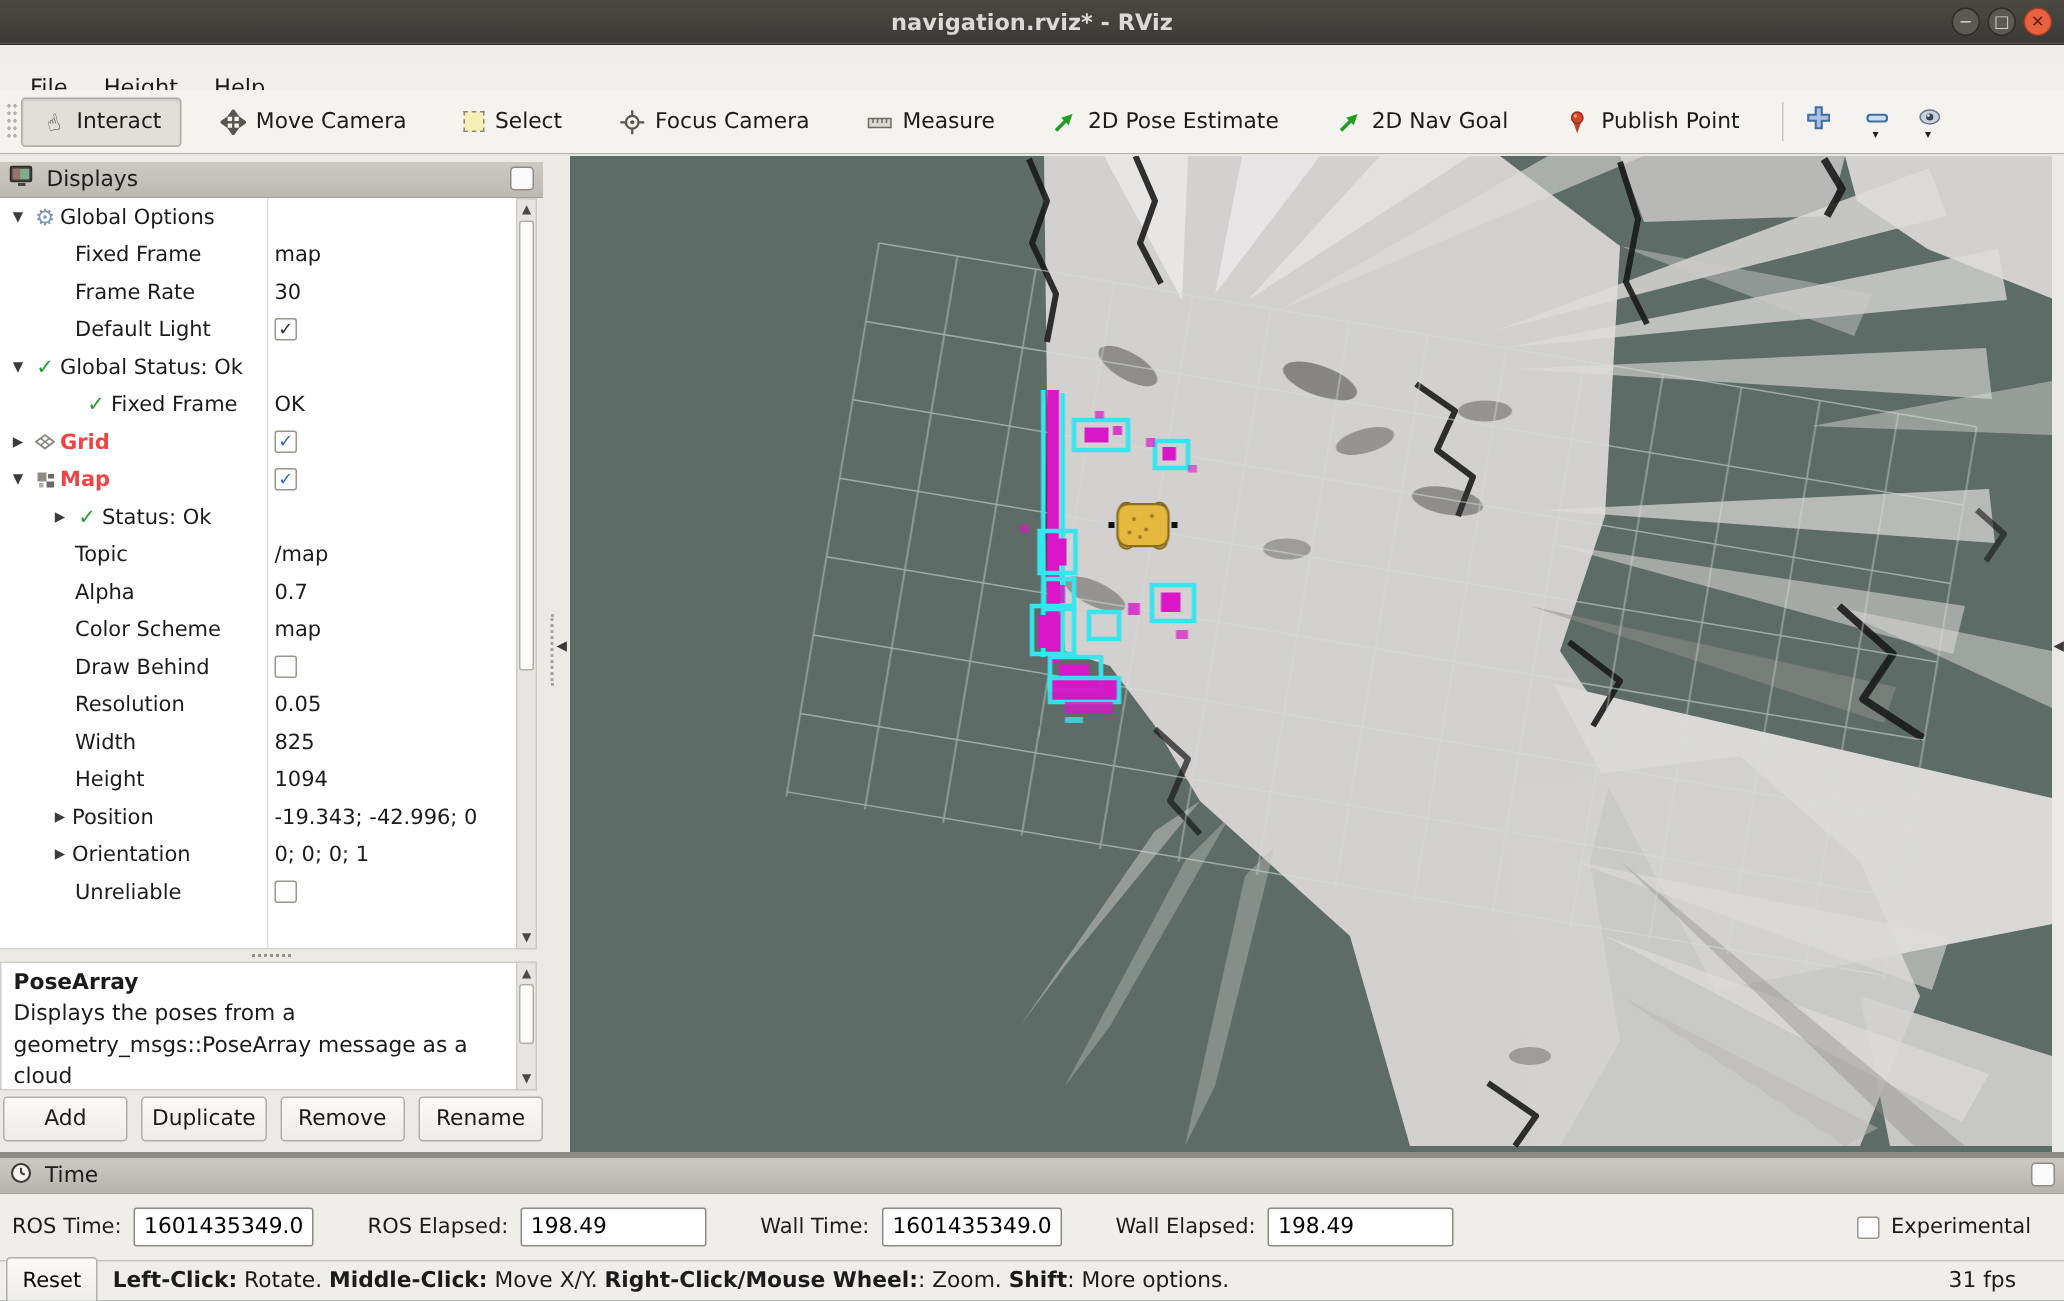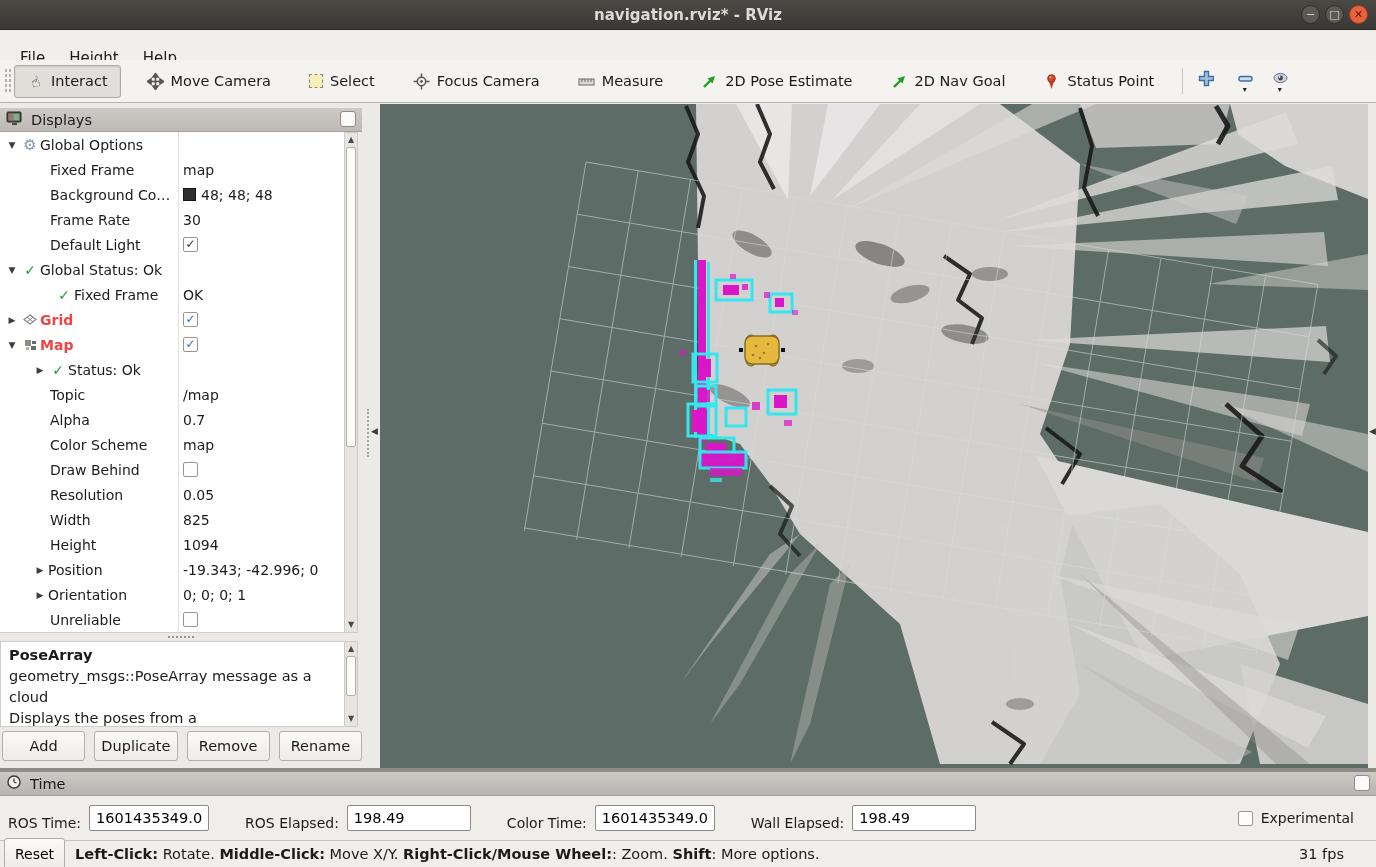--- a/index.html
+++ b/index.html
@@ -78,21 +78,21 @@
   .pbtn { flex:1; height:30px; background:linear-gradient(#fbfaf9,#eeece9); border:1px solid #b2aeaa; border-radius:3px;
     font-size:14.5px; font-family:inherit; color:#1b1b1b; }
 
   
   .tdivider { position:absolute; left:0; top:768px; width:1376px; height:4px; background:#8f8b87; }
   .theader { position:absolute; left:0; top:772px; width:1376px; height:24px;
     background:linear-gradient(#cdc9c5,#b7b3af); display:flex; align-items:center; gap:8px; padding:0 6px;
     border-bottom:1px solid #a5a19d; font-size:14.5px; }
   .tcontent { position:absolute; left:0; top:796px; width:1376px; height:44px; background:#f0eeeb;
     display:flex; align-items:center; gap:10px; padding:0 8px; }
-  .tfield { display:flex; align-items:flex-end; gap:8px; margin-right:26px; }
+  .tfield { display:flex; align-items:center; gap:8px; margin-right:26px; }
   .tfield input { height:26px; border:1px solid #8e8a86; border-radius:2px; background:#fff; padding:0 6px;
     font-family:inherit; font-size:14.5px; width:120px; }
   .tfield input.wide { width:124px; }
   .expwrap { margin-left:auto; display:flex; align-items:center; gap:8px; padding-right:14px; }
 
   
   .statusbar { position:absolute; left:0; top:840px; width:1376px; height:27px; background:#f0eeeb;
     border-top:1px solid #c8c4c0; display:flex; align-items:center; gap:10px; padding:0 4px; font-size:14.5px; }
   .resetbtn { height:32px; padding:0 10px; background:linear-gradient(#fbfaf9,#eeece9); border:1px solid #b2aeaa;
     border-radius:3px; font-family:inherit; font-size:14px; }
@@ -197,21 +197,21 @@
   </div>
 
   <div class="tool">
     <span class="ticn">
       <svg width="17" height="17">
           <polygon points="8.5,16 5.8,8 11.2,8" fill="#b5472a"></polygon>
         <circle cx="8.5" cy="5.5" r="3.8" fill="#d9472b" stroke="#8e2f1a"></circle>
         <circle cx="7.3" cy="4.3" r="1.1" fill="#f2a28e"></circle>
       </svg>
     </span>
-    <span>Status Point</span>
+    <span>Publish Point</span>
   </div>
 
   <div class="tsep"></div>
 
   <div class="dropwrap" style="margin-right:22px">
     <span class="ticn">
       <svg width="19" height="19">
           <path d="M7.5 2.5 h4 v5 h5 v4 h-5 v5 h-4 v-5 h-5 v-4 h5 Z" fill="#a9c0e0" stroke="#3b6ea5" stroke-width="1.4"></path>
         </svg>
     </span>
@@ -267,29 +267,20 @@
       <div class="trow">
         <div class="tlabel i1">
             <span>Fixed Frame</span>
           </div>
         <div class="tvalue">
             <span>map</span>
           </div>
       </div>
       <div class="trow">
         <div class="tlabel i1">
-            <span>Background Co…</span>
-          </div>
-        <div class="tvalue">
-            <span class="swatch"></span>
-          <span>48; 48; 48</span>
-          </div>
-      </div>
-      <div class="trow">
-        <div class="tlabel i1">
             <span>Frame Rate</span>
           </div>
         <div class="tvalue">
             <span>30</span>
           </div>
       </div>
       <div class="trow">
         <div class="tlabel i1">
             <span>Default Light</span>
           </div>
@@ -444,22 +435,22 @@
       <div class="sthumb" style="top:14px; height:300px"></div>
       <div class="sarrow" style="bottom:1px">▼</div>
     </div>
 
     <div class="hsplit">
         <div class="dots"></div>
       </div>
 
     <div class="desc">
       <div class="dtitle">PoseArray</div>
+      <div>Displays the poses from a</div>
       <div>geometry_msgs::PoseArray message as a cloud</div>
-      <div>Displays the poses from a</div>
 
     </div>
     <div class="vscroll" style="left:344px; top:537px; height:86px;">
       <div class="sarrow" style="top:1px">▲</div>
       <div class="sthumb" style="top:14px; height:40px"></div>
       <div class="sarrow" style="bottom:1px">▼</div>
     </div>
 
     <div class="btnrow">
       <button class="pbtn">Add</button>
@@ -630,21 +621,21 @@
 <div class="tcontent">
   <div class="tfield">
     <span>ROS Time:</span>
     <input value="1601435349.04" style="">
   </div>
   <div class="tfield">
     <span>ROS Elapsed:</span>
     <input class="wide" value="198.49" style="">
   </div>
   <div class="tfield">
-    <span>Color Time:</span>
+    <span>Wall Time:</span>
     <input value="1601435349.07" style="">
   </div>
   <div class="tfield">
     <span>Wall Elapsed:</span>
     <input class="wide" value="198.49" style="">
   </div>
   <div class="expwrap">
     <span class="cb"></span>
     <span>Experimental</span>
   </div>

